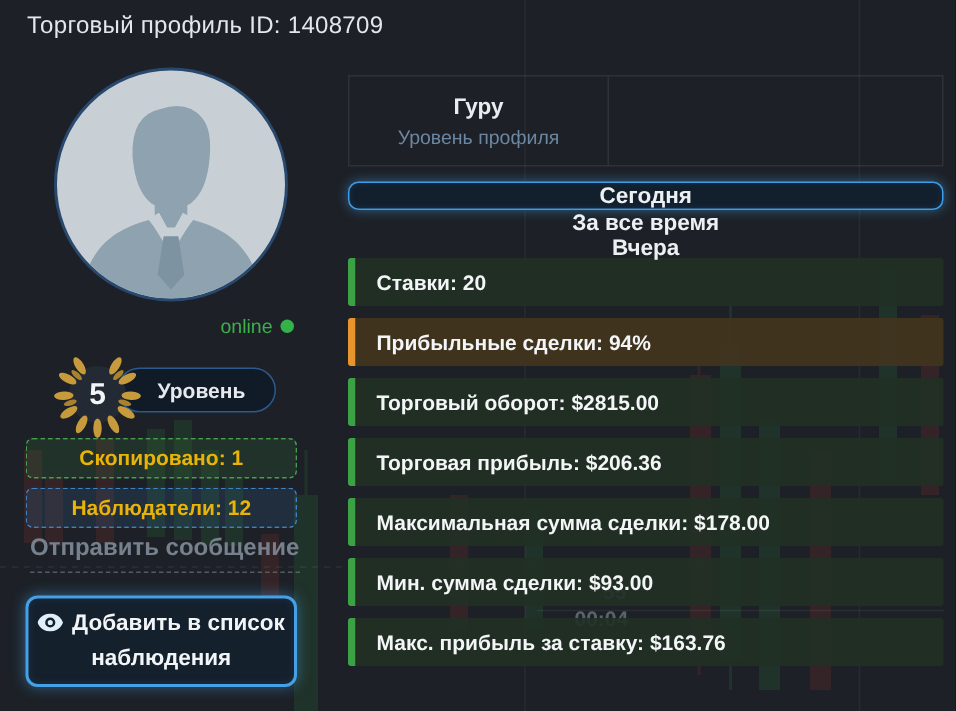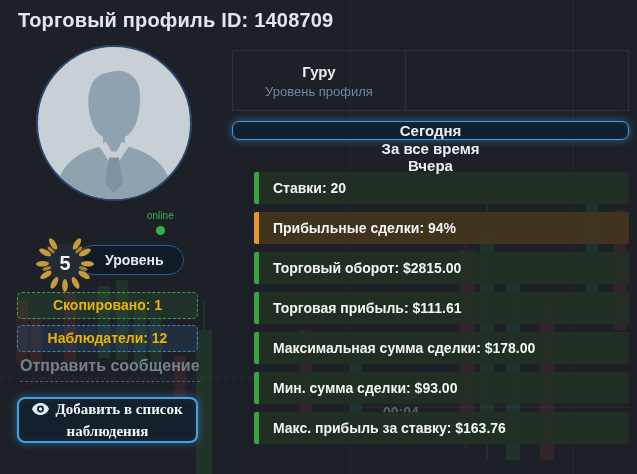--- a/index.html
+++ b/index.html
@@ -10,32 +10,32 @@
   }
   
   #bg-chart { position:absolute; inset:0; z-index:0; }
   .bg-label { position:absolute; z-index:1; font-size:14px; color:rgba(185,207,222,.38); font-weight:600; }
   #bg-price-label { left:402px; top:386px; }
   #bg-time-label  { left:383px; top:404px; }
 
   
   #page-title {
     position:absolute; left:18px; top:9px; z-index:3;
-    font-size:20px; font-weight:700; color:#e3e6ea; letter-spacing:.2px;text-align:right;
+    font-size:16px; font-weight:400; color:#e3e6ea; letter-spacing:.2px;text-align:right;
   }
 
   
   #avatar {
     position:absolute; left:36px; top:45px; width:156px; height:156px; z-index:2;
     border-radius:50%; border:2px solid #28486e; background:#c8d0d6; overflow:hidden;
   }
   #online-status {
     position:absolute; left:147px; top:210px; z-index:3;
     display:flex; align-items:center; gap:5px;
-    font-size:10px; color:#3db04c;flex-direction:column;
+    font-size:13px; color:#3db04c;
   }
   #online-dot { width:9px; height:9px; border-radius:50%; background:#35b14a; }
 
   #level-wreath { position:absolute; left:35px; top:233px; width:60px; height:60px; z-index:4; }
   #level-number {
     position:absolute; left:35px; top:233px; width:60px; height:60px; z-index:5;
     display:flex; align-items:center; justify-content:center;
     font-size:20px; font-weight:700; color:#f2f4f6;
   }
   #level-pill {
@@ -54,26 +54,26 @@
   #copied-badge   { top:292px; border-color:#4a9e50; background:rgba(52,112,60,.22); }
   #watchers-badge { top:325px; border-color:#3f84c2; background:rgba(47,94,142,.22); }
 
   #send-message-link {
     position:absolute; left:20px; top:357px; z-index:3;
     font-size:16px; color:#76818d; padding-bottom:6px;
     border-bottom:1px dashed rgba(125,138,152,.55); cursor:pointer;font-weight:bold;
   }
 
   #watchlist-button {
-    position:absolute; left:17px; top:397px; width:181px; height:46px; z-index:3;
+    position:absolute; left:17px; top:397px; width:181px; height:61px; z-index:3;
     border:2px solid #45a0e6; border-radius:8px; background:#15202d;
     box-shadow:0 0 9px rgba(69,160,230,.5), inset 0 0 6px rgba(69,160,230,.12);
     display:flex; align-items:center; justify-content:center; text-align:center;
     font-size:15px; font-weight:700; color:#f2f5f8; line-height:1.5;
-    padding:0 0; cursor:pointer;font-family:Liberation Serif, serif;
+    padding:0 0; cursor:pointer;
   }
   #watchlist-button .eye { margin-right:6px; vertical-align:-1px; }
 
   
   #info-table {
     position:absolute; left:232px; top:50px; width:397px; height:61px; z-index:3;
     display:grid; grid-template-columns:173px 168px 1fr;
     border:1px solid rgba(255,255,255,.08);
   }
   .info-cell {
@@ -95,21 +95,21 @@
   .tab.active {
     border:1px solid #3f9be2; border-radius:7px; background:#121f2d;
     box-shadow:0 0 8px rgba(63,155,226,.55), inset 0 0 5px rgba(63,155,226,.15);
   }
 
   #stats { position:absolute; left:232px; top:172px; width:397px; z-index:2; }
   .stat-row {
     height:32px; margin-bottom:8px; border-radius:2px;
     display:flex; align-items:center; padding-left:14px;
     font-size:14px; font-weight:600; color:#f3f5f7;
-    border-left:5px solid #3ca144; background:rgba(33,48,37,.90);margin-left:22px;
+    border-left:5px solid #3ca144; background:rgba(33,48,37,.90);
   }
   .stat-row.orange { border-left-color:#e8952d; background:rgba(66,53,30,.93); }
 </style>
 </head>
 <body>
 
 <div id="screen">
 
   <svg id="bg-chart" width="637" height="474" viewBox="0 0 637 474">
     <g opacity="0.20">
@@ -221,19 +221,19 @@
   <div id="tabs">
     <div class="tab active">Сегодня</div>
     <div class="tab inactive">За все время</div>
     <div class="tab inactive">Вчера</div>
   </div>
 
   <div id="stats">
     <div class="stat-row green">Ставки: 20</div>
     <div class="stat-row orange">Прибыльные сделки: 94%</div>
     <div class="stat-row green">Торговый оборот: $2815.00</div>
-    <div class="stat-row green">Торговая прибыль: $111.61</div>
+    <div class="stat-row green">Торговая прибыль: $206.36</div>
     <div class="stat-row green">Максимальная сумма сделки: $178.00</div>
     <div class="stat-row green">Мин. сумма сделки: $93.00</div>
     <div class="stat-row green">Макс. прибыль за ставку: $163.76</div>
   </div>
 
 </div>
 
 </body></html>

